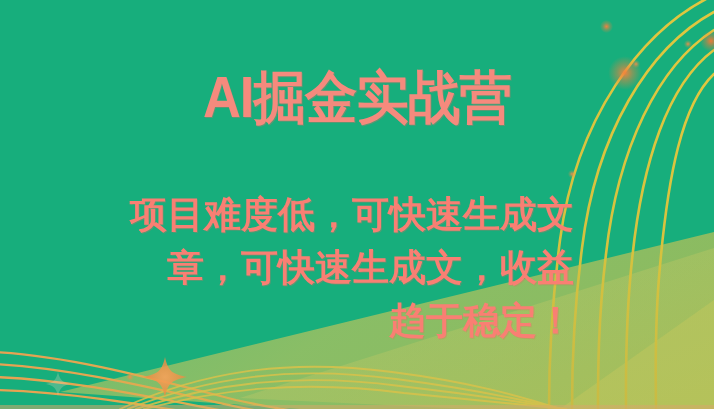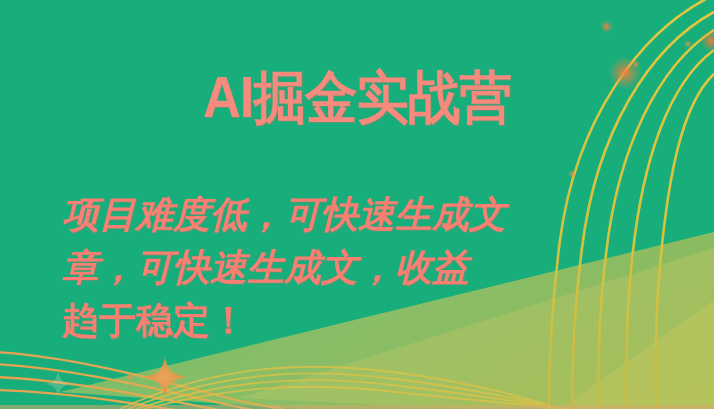--- a/index.html
+++ b/index.html
@@ -83,22 +83,22 @@
     width: 512px;
     color: #f97f73;
     font-size: 37px;
     line-height: 53px;
     font-weight: bold;
     text-align: center;
     letter-spacing: 0px;
     text-shadow: 1px 1px 0 rgba(225,105,95,0.30);
   }
   .subtitle .ln { display: block; white-space: nowrap; }
-  .subtitle .ln1, .subtitle .ln2 { text-align: left; font-style: italic; }
-  .subtitle .ln3 { text-align: left; }
+  .subtitle .ln1, .subtitle .ln2 { text-align: right; }
+  .subtitle .ln3 { text-align: right; }
 </style>
 </head>
 <body>
 
 <div id="poster">
 
   <svg class="bg-layer" viewBox="0 0 714 409" preserveAspectRatio="none" xmlns="http://www.w3.org/2000/svg">
     <defs>
       <linearGradient id="ribbonGrad" x1="0" y1="0" x2="1" y2="0.4">
         <stop offset="0%" stop-color="#d9cf63" stop-opacity="0.55"></stop>

